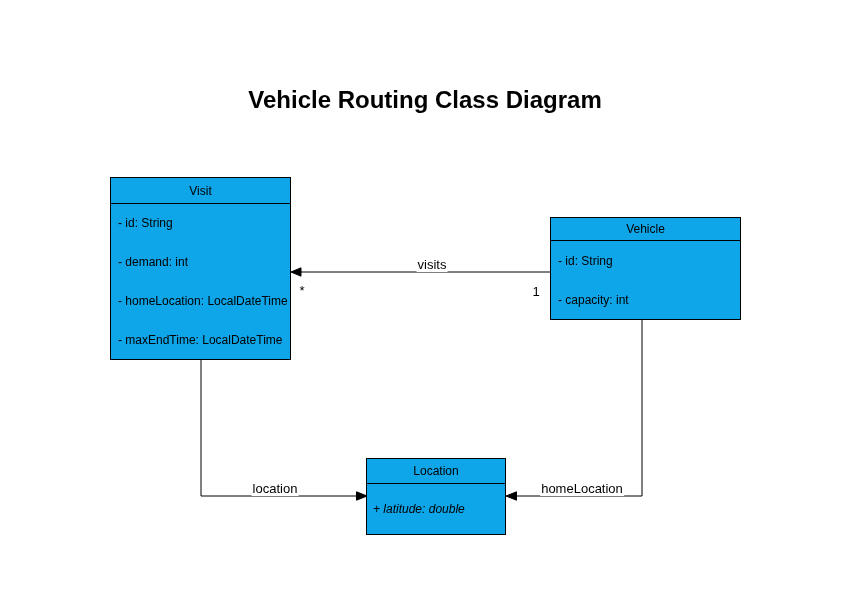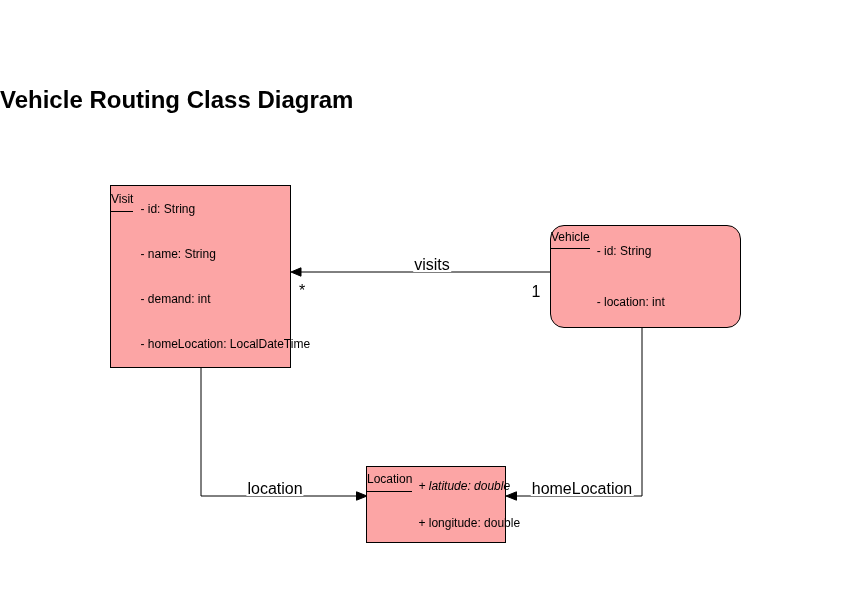--- a/index.html
+++ b/index.html
@@ -10,45 +10,44 @@
     color: #000000;
     position: relative;
     overflow: hidden;
   }
   .canvas { position: absolute; inset: 0; width: 850px; height: 600px; }
 
   .title {
     position: absolute;
     left: 0; right: 0; top: 88px;
     margin: 0;
-    text-align: left;
+    text-align: center;
     font-size: 24px;
     font-weight: bold;
     line-height: 24px;
     color: #000000;
   }
 
   .wires {
     position: absolute; left: 0; top: 0;
     pointer-events: none;
   }
   .wires line, .wires polyline {
     stroke: #000000; stroke-width: 1; fill: none;
   }
   .wires polygon { fill: #000000; stroke: #000000; }
 
   .uml-class {
     position: absolute;
     box-sizing: border-box;
-    background: #fca5a5;
+    background: #0ea5e9;
     border: 1px solid #000000;
     display: flex;
-    flex-direction: row;
+    flex-direction: column;
     font-size: 12px;
-    margin-top: 8px;
   }
   .uml-head {
     box-sizing: border-box;
     border-bottom: 1px solid #000000;
     display: flex;
     align-items: center;
     justify-content: center;
     flex: none;
   }
   .uml-attrs {
@@ -59,21 +58,21 @@
   .attr {
     flex: 1;
     display: flex;
     align-items: center;
     padding-left: 7px;
     white-space: nowrap;
   }
 
   .edge-label, .mult {
     position: absolute;
-    font-size: 16px;
+    font-size: 13px;
     line-height: 14px;
     background: #ffffff;
     transform: translateX(-50%);
     white-space: nowrap;
     padding: 0 1px;
   }
 </style>
 </head>
 <body>
 
@@ -96,39 +95,38 @@
     <g>
       <polyline points="642,320 642,496 515,496"></polyline>
       <polygon points="506,496 516.5,491.8 516.5,500.2"></polygon>
     </g>
   </svg>
 
   <div class="uml-class" style="left:110px; top:177px; width:181px; height:183px;">
     <div class="uml-head" style="height:26px;">Visit</div>
     <div class="uml-attrs">
       <div class="attr">- id: String</div>
-      <div class="attr">- name: String</div>
       <div class="attr">- demand: int</div>
       <div class="attr">- homeLocation: LocalDateTime</div>
+      <div class="attr">- maxEndTime: LocalDateTime</div>
     </div>
   </div>
 
-  <div class="uml-class" style="left:550px; top:217px; width:191px; height:103px;border-radius:14px;">
+  <div class="uml-class" style="left:550px; top:217px; width:191px; height:103px;">
     <div class="uml-head" style="height:23px;">Vehicle</div>
     <div class="uml-attrs">
       <div class="attr">- id: String</div>
-      <div class="attr">- location: int</div>
+      <div class="attr">- capacity: int</div>
     </div>
   </div>
 
   <div class="uml-class" style="left:366px; top:458px; width:140px; height:77px;">
     <div class="uml-head" style="height:25px;">Location</div>
     <div class="uml-attrs">
       <div class="attr" style="padding-left:6px;font-style:italic;">+ latitude: double</div>
-      <div class="attr" style="padding-left:6px;">+ longitude: double</div>
     </div>
   </div>
 
   <div class="edge-label" style="left:432px; top:258px;">visits</div>
   <div class="mult" style="left:302px; top:284px;">*</div>
   <div class="mult" style="left:536px; top:285px;">1</div>
   <div class="edge-label" style="left:275px; top:482px;">location</div>
   <div class="edge-label" style="left:582px; top:482px;text-align:center;">homeLocation</div>
 
 </div>

